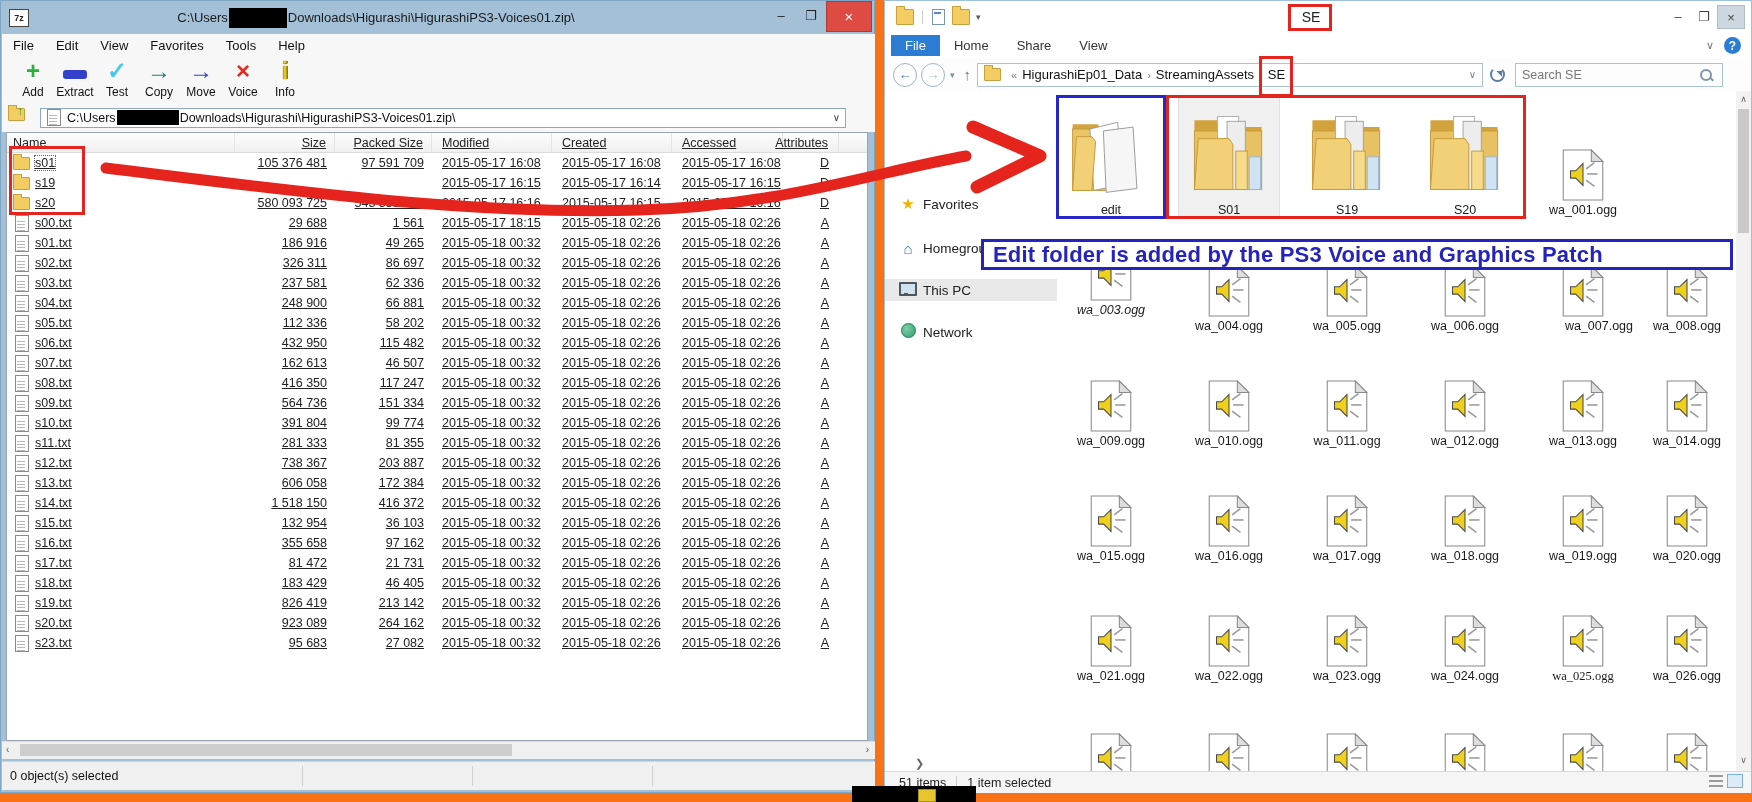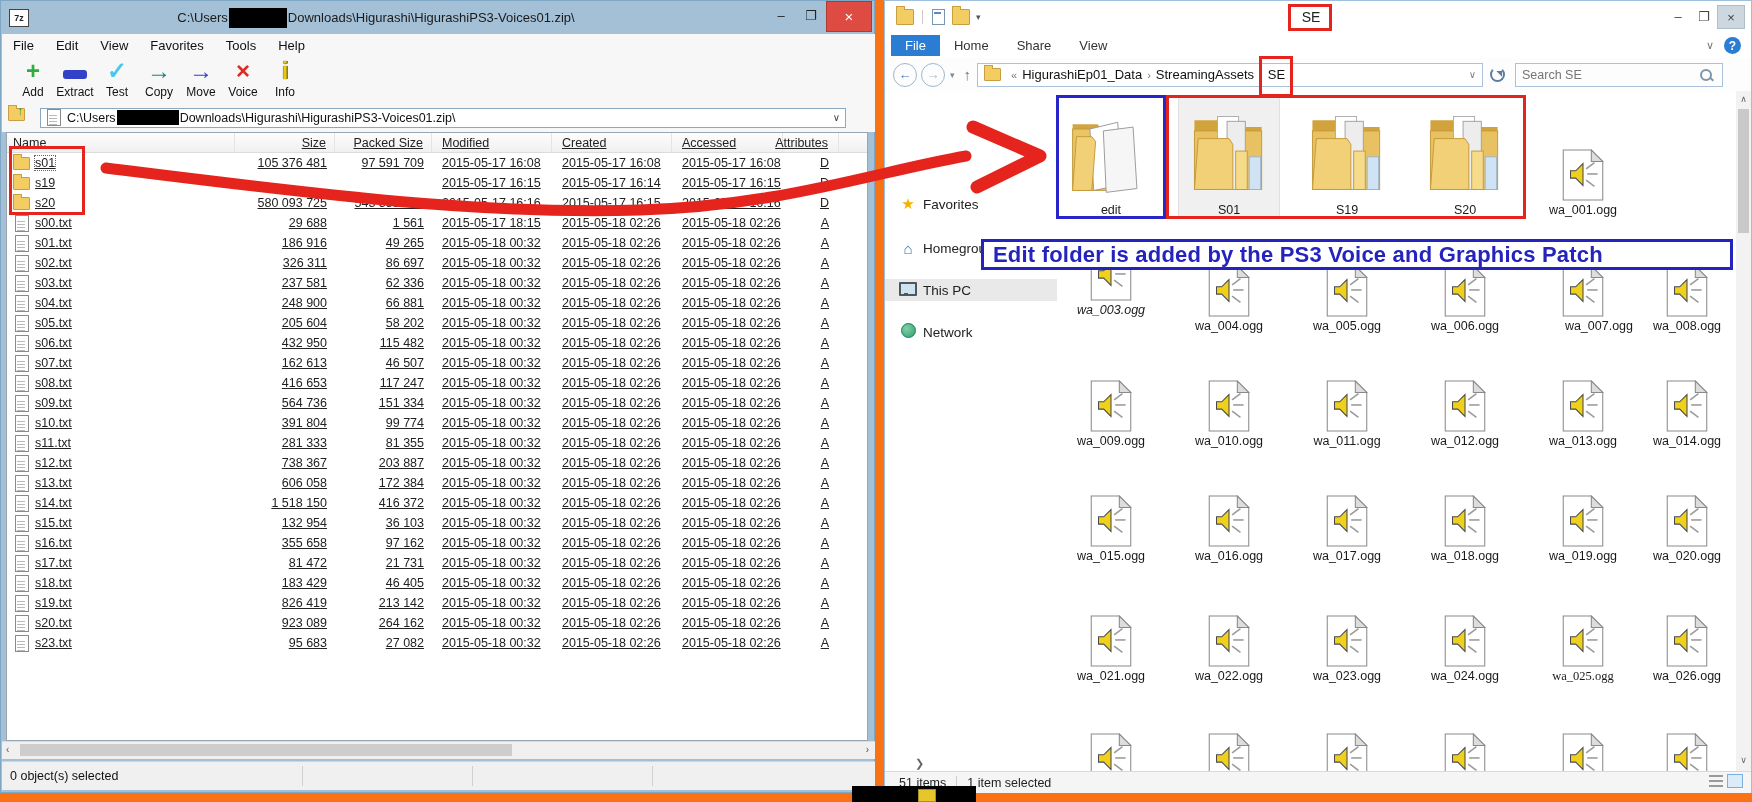--- a/index.html
+++ b/index.html
@@ -292,21 +292,21 @@
             <div class="c c-mod">2015-05-18 00:32</div>
             <div class="c c-cre">2015-05-18 02:26</div>
             <div class="c c-acc">2015-05-18 02:26</div>
             <div class="c c-att">A</div>
           </div>
           <div class="z-cols z-row">
             <div class="c c-name">
               <span class="mpage"></span>
               <span class="z-name-label">s05.txt</span>
             </div>
-            <div class="c c-size">205 604</div>
+            <div class="c c-size">112 336</div>
             <div class="c c-pack">58 202</div>
             <div class="c c-mod">2015-05-18 00:32</div>
             <div class="c c-cre">2015-05-18 02:26</div>
             <div class="c c-acc">2015-05-18 02:26</div>
             <div class="c c-att">A</div>
           </div>
           <div class="z-cols z-row">
             <div class="c c-name">
               <span class="mpage"></span>
               <span class="z-name-label">s06.txt</span>
@@ -328,21 +328,21 @@
             <div class="c c-mod">2015-05-18 00:32</div>
             <div class="c c-cre">2015-05-18 02:26</div>
             <div class="c c-acc">2015-05-18 02:26</div>
             <div class="c c-att">A</div>
           </div>
           <div class="z-cols z-row">
             <div class="c c-name">
               <span class="mpage"></span>
               <span class="z-name-label">s08.txt</span>
             </div>
-            <div class="c c-size">416 653</div>
+            <div class="c c-size">416 350</div>
             <div class="c c-pack">117 247</div>
             <div class="c c-mod">2015-05-18 00:32</div>
             <div class="c c-cre">2015-05-18 02:26</div>
             <div class="c c-acc">2015-05-18 02:26</div>
             <div class="c c-att">A</div>
           </div>
           <div class="z-cols z-row">
             <div class="c c-name">
               <span class="mpage"></span>
               <span class="z-name-label">s09.txt</span>

